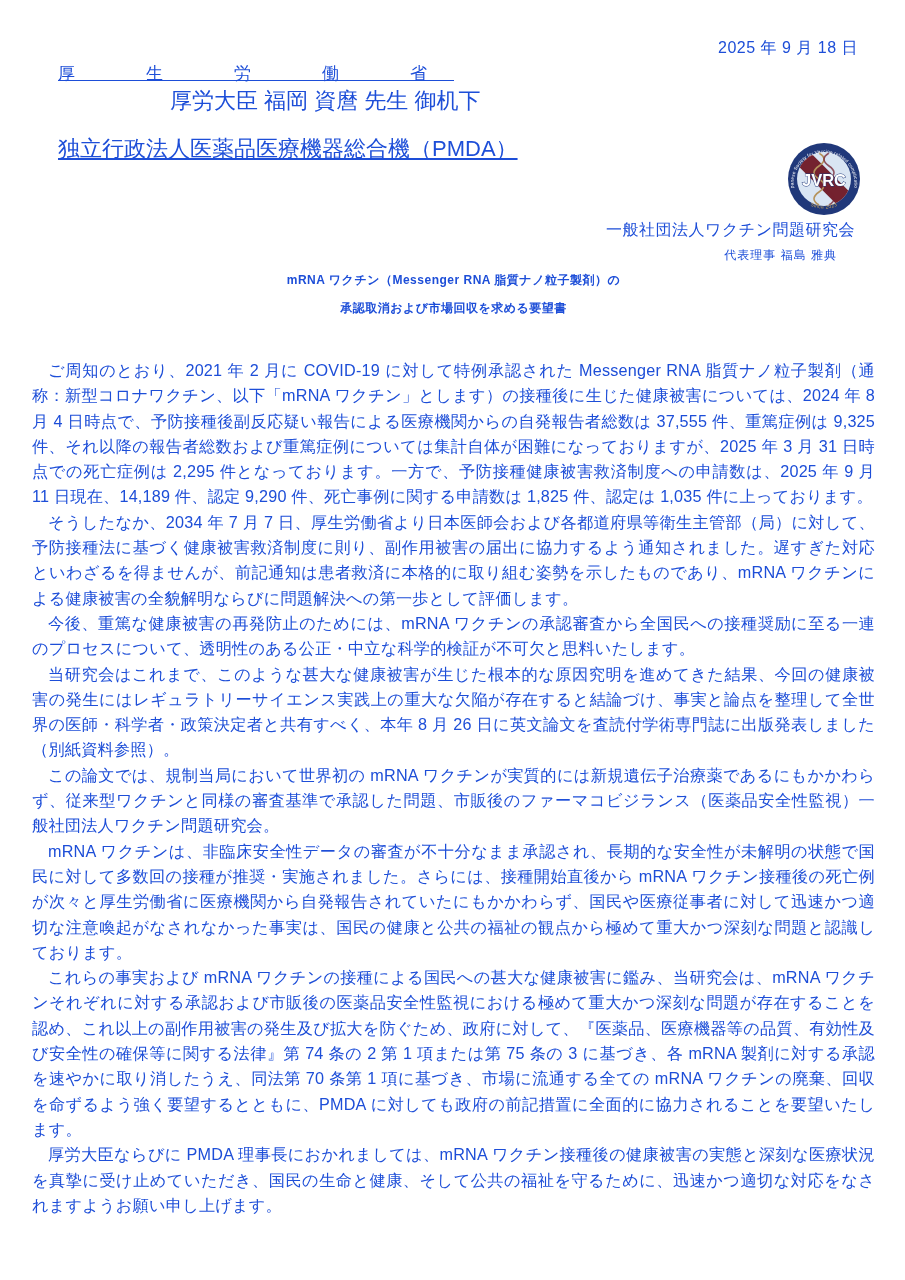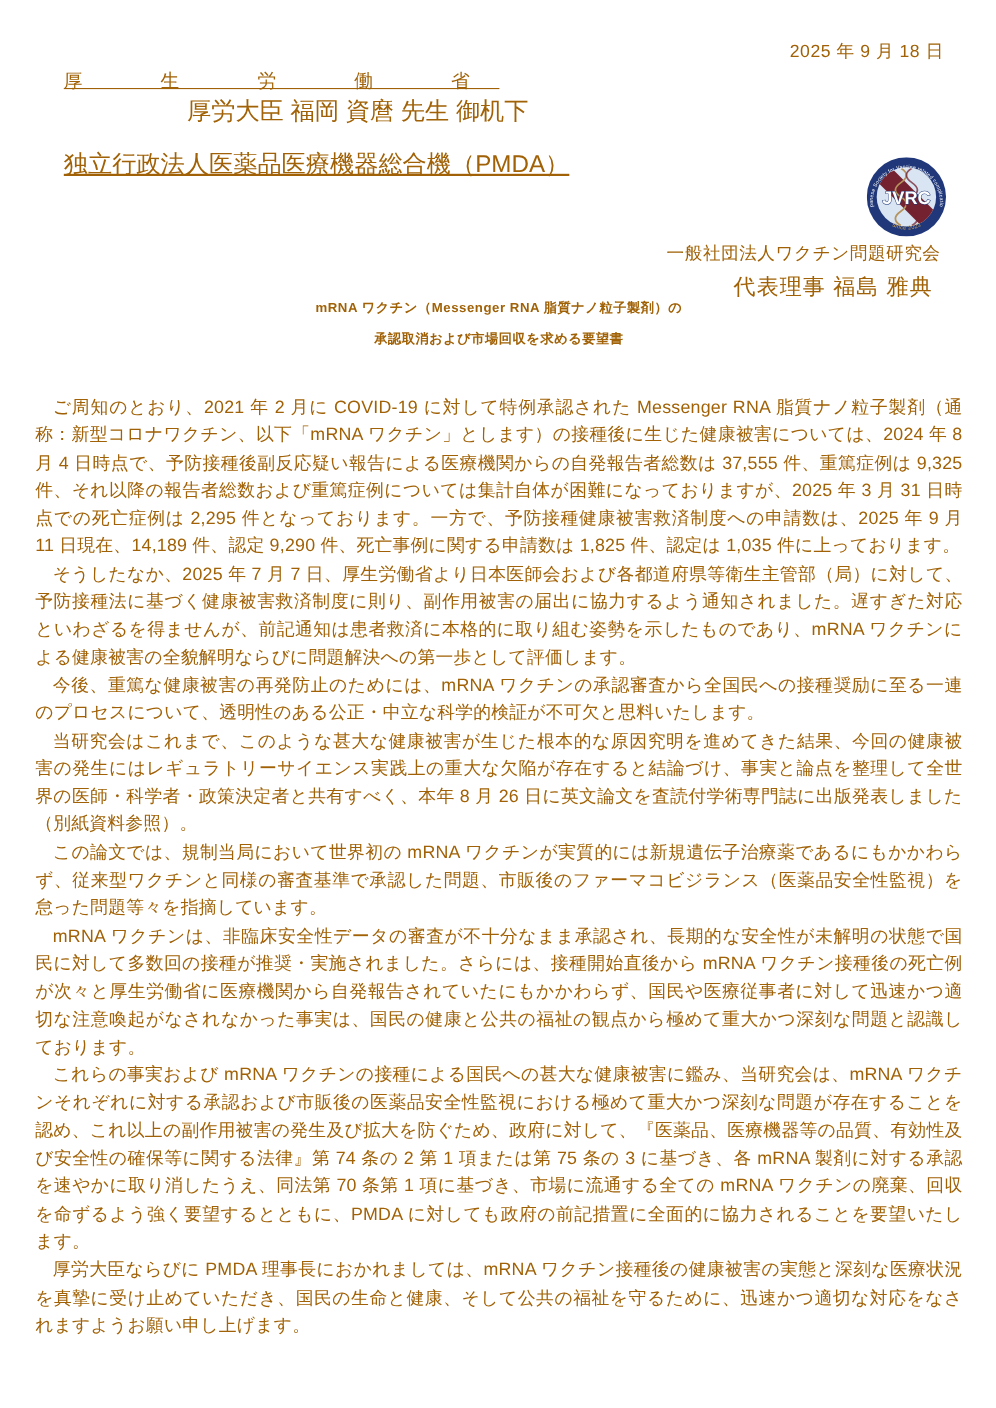--- a/index.html
+++ b/index.html
@@ -2,21 +2,21 @@
 <html lang="ja"><head>
 <meta charset="utf-8">
 <style>
   html,body { margin:0; padding:0; background:#ffffff; }
   .page {
     position:relative;
     width:905px; height:1280px;
     box-sizing:border-box;
     padding:38px 30px 0 32px;
     background:#ffffff;
-    color:#a16207;
+    color:#1d4ed8;
     font-family:"Liberation Sans","DejaVu Sans",sans-serif;
     overflow:hidden;
   }
   .date {
     text-align:right;
     font-size:16px; line-height:20px;
     margin-right:17px;
     letter-spacing:0.5px;
   }
   .recipient { font-size:22px; line-height:22px; }
@@ -24,21 +24,21 @@
   .minister   { margin-top:5px;  margin-left:138px; }
   .pmda       { margin-top:26px; margin-left:26px;text-decoration:underline;  }
   .director   { margin-top:5px;  margin-left:148px; }
 
   .sender {
     position:absolute; top:143px; right:45px;
     text-align:right;
   }
   .sender svg { display:block; margin:0 0 0 auto; }
   .sender .org { margin-top:5px;  margin-right:5px; font-size:16px; letter-spacing:0.5px; }
-  .sender .rep { margin-top:6px;  margin-right:12px; font-size:20px; letter-spacing:1px; }
+  .sender .rep { margin-top:6px;  margin-right:23px; font-size:12px; letter-spacing:1px; }
 
   .doc-title {
     margin:106px 0 0 0;
     text-align:center;
     font-size:12px; font-weight:700;
     line-height:28px;
     letter-spacing:0.5px;
   }
 
   .body-text {
@@ -91,22 +91,22 @@
     <div class="rep">代表理事 福島 雅典</div>
   </div>
 
   <h1 class="doc-title">
     <span>mRNA ワクチン（Messenger RNA 脂質ナノ粒子製剤）の</span><br>
     <span>承認取消および市場回収を求める要望書</span>
   </h1>
 
   <div class="body-text">
     <p>ご周知のとおり、2021 年 2 月に COVID-19 に対して特例承認された Messenger RNA 脂質ナノ粒子製剤（通称：新型コロナワクチン、以下「mRNA ワクチン」とします）の接種後に生じた健康被害については、2024 年 8 月 4 日時点で、予防接種後副反応疑い報告による医療機関からの自発報告者総数は 37,555 件、重篤症例は 9,325 件、それ以降の報告者総数および重篤症例については集計自体が困難になっておりますが、2025 年 3 月 31 日時点での死亡症例は 2,295 件となっております。一方で、予防接種健康被害救済制度への申請数は、2025 年 9 月 11 日現在、14,189 件、認定 9,290 件、死亡事例に関する申請数は 1,825 件、認定は 1,035 件に上っております。</p>
-    <p>そうしたなか、2025 年 7 月 7 日、厚生労働省より日本医師会および各都道府県等衛生主管部（局）に対して、予防接種法に基づく健康被害救済制度に則り、副作用被害の届出に協力するよう通知されました。遅すぎた対応といわざるを得ませんが、前記通知は患者救済に本格的に取り組む姿勢を示したものであり、mRNA ワクチンによる健康被害の全貌解明ならびに問題解決への第一歩として評価します。</p>
+    <p>そうしたなか、2034 年 7 月 7 日、厚生労働省より日本医師会および各都道府県等衛生主管部（局）に対して、予防接種法に基づく健康被害救済制度に則り、副作用被害の届出に協力するよう通知されました。遅すぎた対応といわざるを得ませんが、前記通知は患者救済に本格的に取り組む姿勢を示したものであり、mRNA ワクチンによる健康被害の全貌解明ならびに問題解決への第一歩として評価します。</p>
     <p>今後、重篤な健康被害の再発防止のためには、mRNA ワクチンの承認審査から全国民への接種奨励に至る一連のプロセスについて、透明性のある公正・中立な科学的検証が不可欠と思料いたします。</p>
     <p>当研究会はこれまで、このような甚大な健康被害が生じた根本的な原因究明を進めてきた結果、今回の健康被害の発生にはレギュラトリーサイエンス実践上の重大な欠陥が存在すると結論づけ、事実と論点を整理して全世界の医師・科学者・政策決定者と共有すべく、本年 8 月 26 日に英文論文を査読付学術専門誌に出版発表しました（別紙資料参照）。</p>
-    <p>この論文では、規制当局において世界初の mRNA ワクチンが実質的には新規遺伝子治療薬であるにもかかわらず、従来型ワクチンと同様の審査基準で承認した問題、市販後のファーマコビジランス（医薬品安全性監視）を怠った問題等々を指摘しています。</p>
+    <p>この論文では、規制当局において世界初の mRNA ワクチンが実質的には新規遺伝子治療薬であるにもかかわらず、従来型ワクチンと同様の審査基準で承認した問題、市販後のファーマコビジランス（医薬品安全性監視）一般社団法人ワクチン問題研究会。</p>
     <p>mRNA ワクチンは、非臨床安全性データの審査が不十分なまま承認され、長期的な安全性が未解明の状態で国民に対して多数回の接種が推奨・実施されました。さらには、接種開始直後から mRNA ワクチン接種後の死亡例が次々と厚生労働省に医療機関から自発報告されていたにもかかわらず、国民や医療従事者に対して迅速かつ適切な注意喚起がなされなかった事実は、国民の健康と公共の福祉の観点から極めて重大かつ深刻な問題と認識しております。</p>
     <p>これらの事実および mRNA ワクチンの接種による国民への甚大な健康被害に鑑み、当研究会は、mRNA ワクチンそれぞれに対する承認および市販後の医薬品安全性監視における極めて重大かつ深刻な問題が存在することを認め、これ以上の副作用被害の発生及び拡大を防ぐため、政府に対して、『医薬品、医療機器等の品質、有効性及び安全性の確保等に関する法律』第 74 条の 2 第 1 項または第 75 条の 3 に基づき、各 mRNA 製剤に対する承認を速やかに取り消したうえ、同法第 70 条第 1 項に基づき、市場に流通する全ての mRNA ワクチンの廃棄、回収を命ずるよう強く要望するとともに、PMDA に対しても政府の前記措置に全面的に協力されることを要望いたします。</p>
     <p>厚労大臣ならびに PMDA 理事長におかれましては、mRNA ワクチン接種後の健康被害の実態と深刻な医療状況を真摯に受け止めていただき、国民の生命と健康、そして公共の福祉を守るために、迅速かつ適切な対応をなされますようお願い申し上げます。</p>
   </div>
 
 </div>
 
 </body></html>

